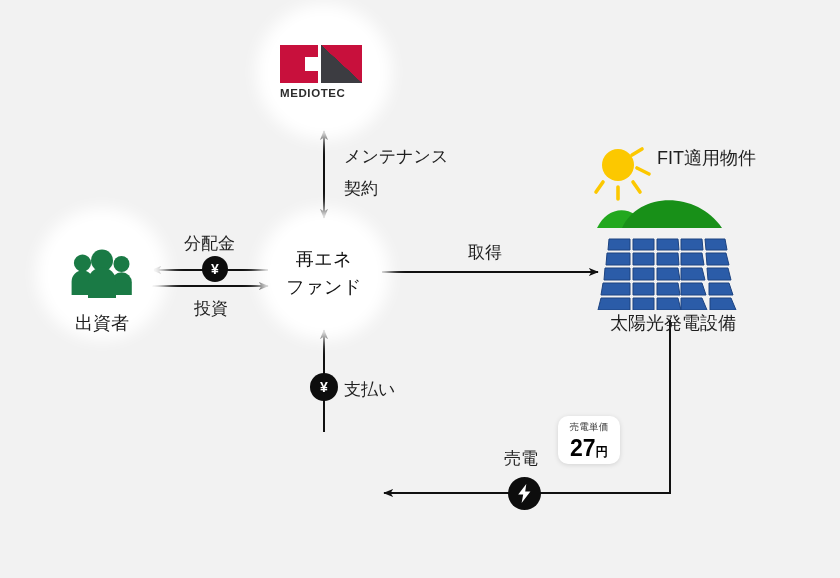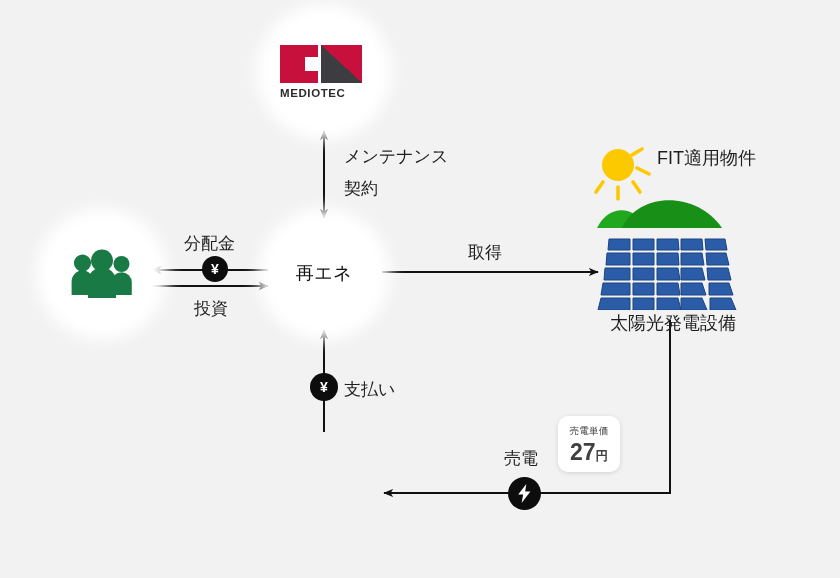--- a/index.html
+++ b/index.html
@@ -141,30 +141,30 @@
 
   
   #solar-group { position: absolute; left: 592px; top: 140px; width: 160px; height: 170px; }
   #label-solar { left: 580px; top: 310px; width: 186px; font-size: 18px; text-align: center; }
   #label-fit { left: 657px; top: 145px; font-size: 18px; }
 
   
   #price-card {
     position: absolute;
     left: 558px; top: 416px;
-    width: 62px; height: 56px;
+    width: 62px; height: 48px;
     background: #ffffff;
     border-radius: 10px;
     box-shadow: 0 1px 5px rgba(0,0,0,.13);
     display: flex; flex-direction: column;
     align-items: center; justify-content: center;
     z-index: 6;
   }
   #price-card-title { font-size: 9.5px; color: #333; letter-spacing: .2px; }
-  #price-card-value { font-size: 23px; font-weight: bold; color: #404040; line-height: 1; margin-top: 3px; }
+  #price-card-value { font-size: 23px; font-weight: bold; color: #000000; line-height: 1; margin-top: 3px; }
   #price-card-unit  { font-size: 12.5px; font-weight: bold; }
 
   svg.wires { position: absolute; left: 0; top: 0; width: 840px; height: 578px; }
 </style>
 </head>
 <body>
 
 <div id="diagram">
 
   <svg class="wires" viewBox="0 0 840 578">
@@ -195,32 +195,34 @@
       <div class="mediotec-mark">
         <div class="mt-left"></div>
         <div class="mt-right"></div>
       </div>
       <div class="mediotec-word">MEDIOTEC</div>
     </div>
   </div>
 
   <div class="node node-soft" id="node-fund">
     <div class="node-text">再エネ</div>
+    <div class="node-text">ファンド</div>
   </div>
 
   <div class="node node-soft" id="node-investor">
     <svg width="66" height="52" viewBox="0 0 66 52">
       <circle cx="13.5" cy="15" r="8.6" fill="#1a7a45"></circle>
       <path d="M2.6 47 L2.6 33.5 a10.9 10.9 0 0 1 21.8 0 L24.4 47 Z" fill="#1a7a45"></path>
       <circle cx="52.5" cy="16" r="8" fill="#1a7a45"></circle>
       <path d="M42.4 47 L42.4 34.5 a10.2 10.2 0 0 1 20.4 0 L62.8 47 Z" fill="#1a7a45"></path>
       <circle cx="33" cy="12.5" r="11" fill="#1a7a45"></circle>
       <path d="M19 50 L19 33.5 a14 14 0 0 1 28 0 L47 50 Z" fill="#1a7a45"></path>
     </svg>
   </div>
+  <div class="label" id="label-investor">出資者</div>
 
 
   <div id="solar-group">
     <svg width="160" height="170" viewBox="0 0 160 170">
 
       <g>
         <circle cx="26" cy="25" r="16" fill="#fcc800"></circle>
         <g stroke="#fcc800" stroke-width="3.6" stroke-linecap="round">
           <line x1="26" y1="47" x2="26" y2="59"></line>
           <line x1="11" y1="42" x2="4" y2="52"></line>

